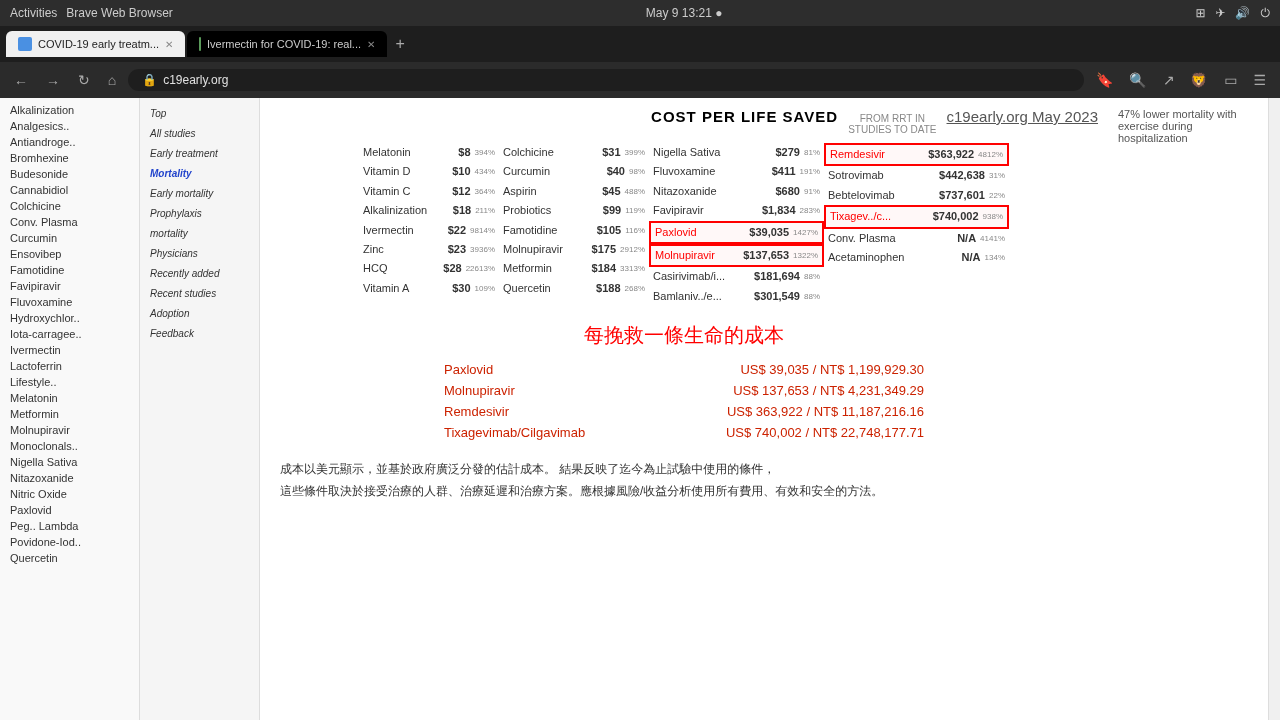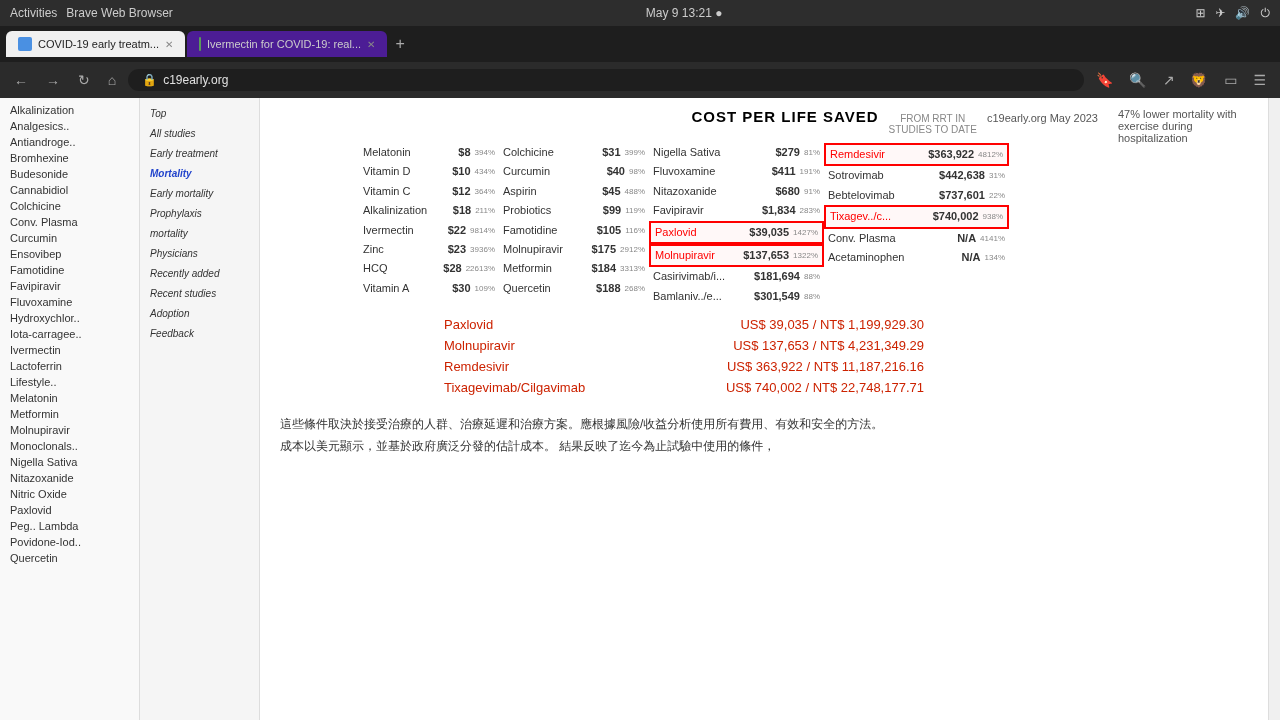--- a/index.html
+++ b/index.html
@@ -7,21 +7,21 @@
 
     
     .desktop-bar { background: #2d2d2d; color: #ccc; height: 26px; display: flex; align-items: center; justify-content: space-between; padding: 0 10px; font-size: 12px; }
     .desktop-bar-left { display: flex; gap: 9px; }
     .desktop-bar-center { color: #ccc; }
     .desktop-bar-right { display: flex; gap: 10px; align-items: center; }
 
     
     .browser { background: #1e1e1e; display: flex; flex-direction: column; height: 694px; }
     .tab-bar { background: #1e1e1e; display: flex; align-items: center; height: 36px; padding: 0 6px; gap: 2px; }
-    .tab { background: #4c1d95; color: #ccc; padding: 6px 12px; border-radius: 6px 6px 0 0; font-size: 11px; display: flex; align-items: center; gap: 6px; max-width: 200px; white-space: nowrap; overflow: hidden; text-overflow: ellipsis; }
+    .tab { background: #000000; color: #ccc; padding: 6px 12px; border-radius: 6px 6px 0 0; font-size: 11px; display: flex; align-items: center; gap: 6px; max-width: 200px; white-space: nowrap; overflow: hidden; text-overflow: ellipsis; }
     .tab.active { background: #f0f0f0; color: #222; }
     .tab-favicon { width: 14px; height: 14px; display: inline-block; background: #4a90e2; border-radius: 2px; }
     .tab-close { color: #888; font-size: 10px; cursor: pointer; }
     .tab-new { background: none; border: none; color: #aaa; font-size: 16px; cursor: pointer; padding: 0 6px; }
 
     .nav-bar { background: #2b2b2b; display: flex; align-items: center; height: 36px; padding: 0 8px; gap: 6px; }
     .nav-btn { background: none; border: none; color: #aaa; font-size: 14px; cursor: pointer; padding: 4px 6px; border-radius: 4px; }
     .address-bar { flex: 1; background: #1e1e1e; color: #e0e0e0; border: none; border-radius: 20px; padding: 4px 14px; font-size: 12px; display: flex; align-items: center; gap: 6px; }
     .address-bar input { background: none; border: none; color: #e0e0e0; font-size: 12px; flex: 1; outline: none; }
     .nav-right { display: flex; gap: 4px; align-items: center; }
@@ -168,21 +168,21 @@
       <div class="side-nav-item">Adoption</div>
       <div class="side-nav-item">Feedback</div>
     </div>
 
     <div class="main">
 
       <div class="cost-header">
         <div style="display:flex; justify-content:flex-end; align-items:baseline; gap:10px;">
           <span class="cost-header-title">COST PER LIFE SAVED</span>
           <span class="cost-header-sub">FROM RRT IN<br>STUDIES TO DATE</span>
-          <span style="font-size:11px; color:#555;">c19early.org May 2023</span>
+          <span style="font-size:15px; color:#555;text-decoration:underline;">c19early.org May 2023</span>
         </div>
       </div>
 
       <div style="display:flex; justify-content:center; gap:0; margin-bottom:8px;">
 
         <div style="min-width:140px;">
           <div class="cost-row">
               <span class="cost-drug">Melatonin</span>
               <span class="cost-price">$8</span>
               <sup class="cost-super">39</sup>
@@ -367,20 +367,21 @@
             </div>
           <div class="cost-row">
               <span class="cost-drug">Acetaminophen</span>
               <span class="cost-price">N/A</span>
               <sup class="cost-super">1</sup>
               <sup class="cost-super">34%</sup>
             </div>
         </div>
       </div>
 
+      <div class="chinese-title">每挽救一條生命的成本</div>
 
       <div class="chinese-table">
         <div class="chinese-row">
           <span>Paxlovid</span>
           <span>US$ 39,035 / NT$ 1,199,929.30</span>
         </div>
         <div class="chinese-row">
           <span>Molnupiravir</span>
           <span>US$ 137,653 / NT$ 4,231,349.29</span>
         </div>
@@ -388,22 +389,22 @@
           <span>Remdesivir</span>
           <span>US$ 363,922 / NT$ 11,187,216.16</span>
         </div>
         <div class="chinese-row">
           <span>Tixagevimab/Cilgavimab</span>
           <span>US$ 740,002 / NT$ 22,748,177.71</span>
         </div>
       </div>
 
       <div class="chinese-note">
+        <p>成本以美元顯示，並基於政府廣泛分發的估計成本。 結果反映了迄今為止試驗中使用的條件，</p>
         <p>這些條件取決於接受治療的人群、治療延遲和治療方案。應根據風險/收益分析使用所有費用、有效和安全的方法。</p>
-        <p>成本以美元顯示，並基於政府廣泛分發的估計成本。 結果反映了迄今為止試驗中使用的條件，</p>
       </div>
     </div>
 
     <div class="info-panel">
       <p>47% lower mortality with exercise during hospitalization</p>
     </div>
 
     <div class="scroll-track"></div>
   </div>
 </div>

